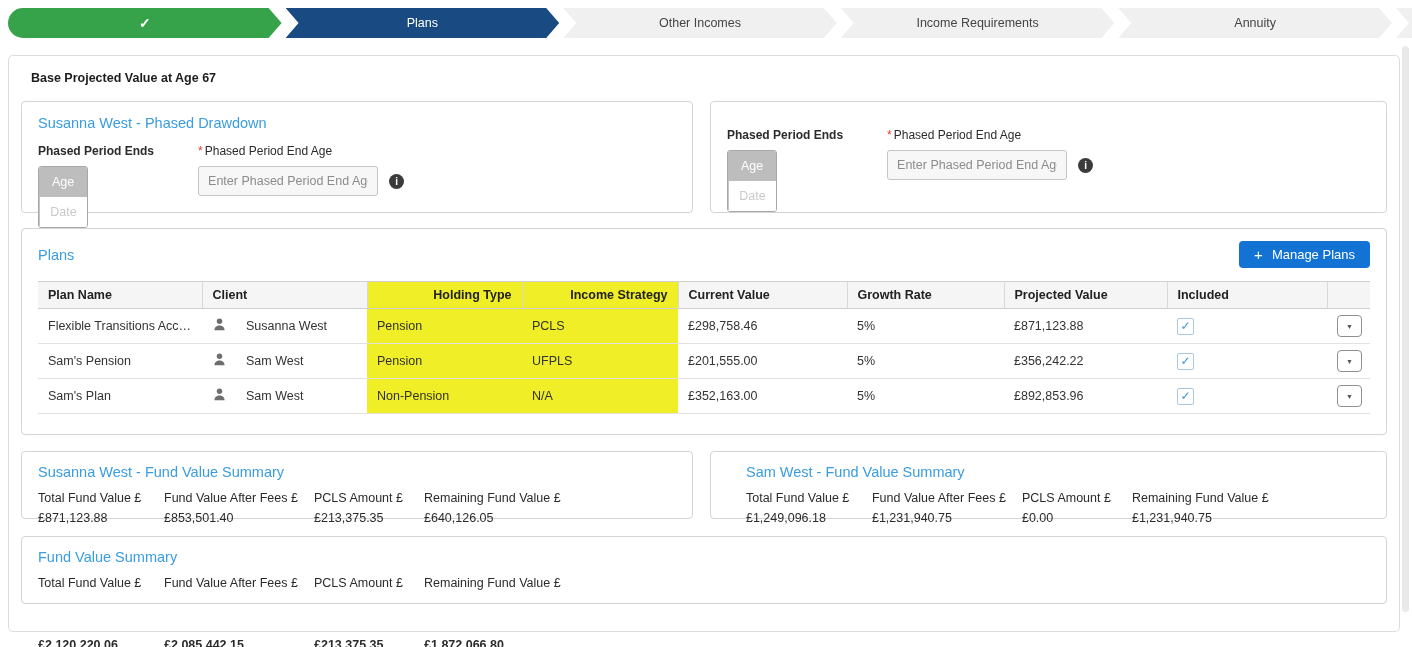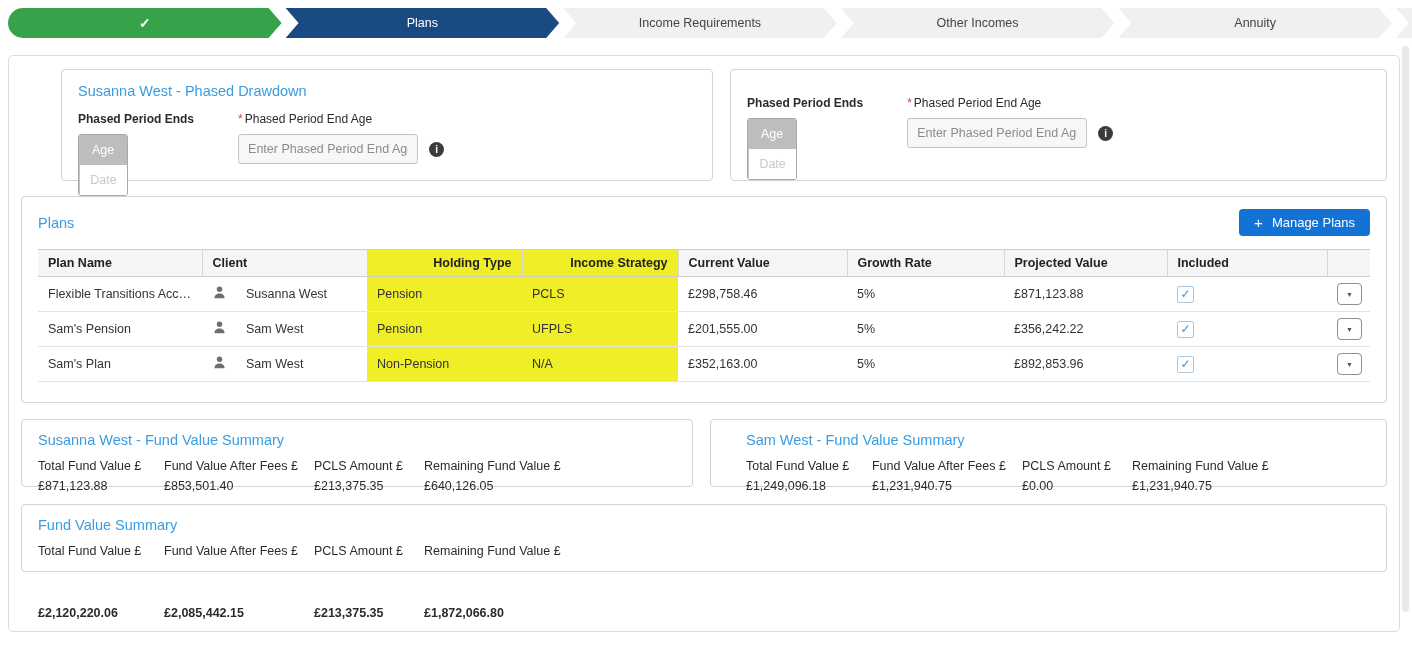--- a/index.html
+++ b/index.html
@@ -41,21 +41,21 @@
     padding: 13px 12px;
   }
   .page-title { font-size: 12.5px; font-weight: bold; color: #1d1d1d; margin: 2px 0 16px 10px; }
 
   .row2 { display: flex; gap: 17px; }
   .panel { border: 1px solid #d4d4d4; border-radius: 4px; background: #fff; }
   .blue-title { font-size: 14.5px; font-weight: 400; color: #3a9ce1; }
 
   
   .phased { height: 112px; padding: 13px 16px; }
-  .phased.left  { width: 675px; margin-left: 40px; }
+  .phased.left  { width: 675px; }
   .phased.right { width: 680px; }
   .controls { display: flex; margin-top: 13px; }
   .ctl-group.field { margin-left: 44px; }
   .ctl-label { font-size: 12px; color: #2b2b2b; margin-bottom: 8px; }
   .ctl-label.bold { font-weight: bold; }
   .req { color: #e03c31; margin-right: 2px; }
   .toggle { display: inline-flex; border: 1px solid #a8a8a8; border-radius: 3px; overflow: hidden; flex-direction: column; }
   .tg { width: 48px; height: 30px; font-size: 12.5px; border: none; cursor: pointer;
         font-family: "Liberation Sans", sans-serif; }
   .tg.age  { background: #bdbdbd; color: #ffffff; }
@@ -129,36 +129,37 @@
 <body>
 
 <nav class="wizard">
   <div class="step first complete">
     <span class="check-glyph">✓</span>
   </div>
   <div class="step active">
     <span>Plans</span>
   </div>
   <div class="step">
+    <span>Other Incomes</span>
+  </div>
+  <div class="step">
     <span>Income Requirements</span>
-  </div>
-  <div class="step">
-    <span>Other Incomes</span>
   </div>
   <div class="step">
     <span>Annuity</span>
   </div>
   <div class="step sliver"></div>
 </nav>
 
 <div class="scroll-track">
   <div class="scroll-thumb"></div>
 </div>
 
 <main class="container">
+  <div class="page-title">Base Projected Value at Age 67</div>
 
   <div class="row2">
     <section class="panel phased left">
       <h2 class="blue-title">Susanna West - Phased Drawdown</h2>
       <div class="controls">
         <div class="ctl-group">
           <div class="ctl-label bold">Phased Period Ends</div>
           <div class="toggle">
             <button class="tg age">Age</button>
             <button class="tg date">Date</button>

